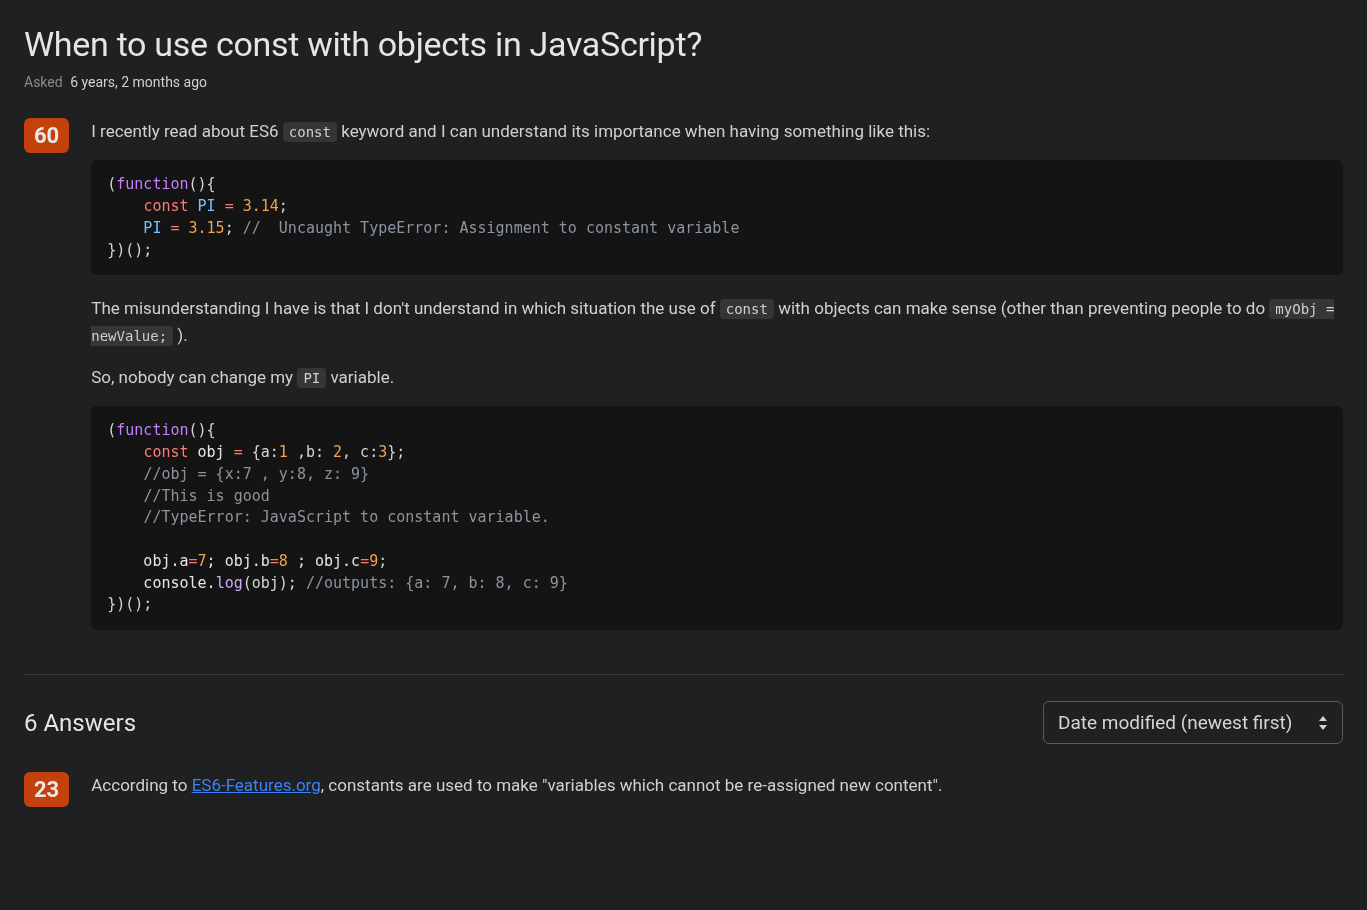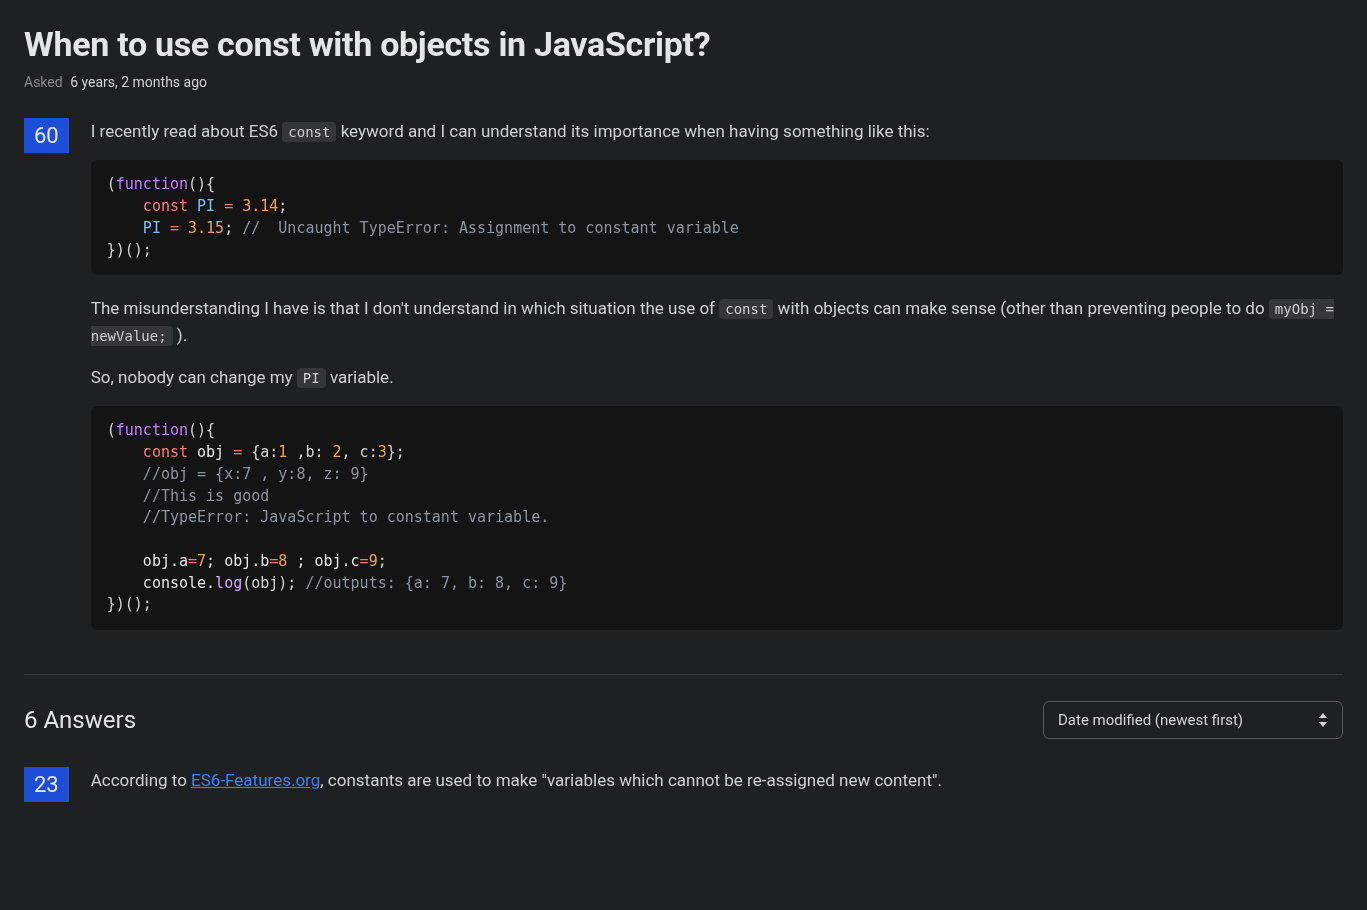--- a/index.html
+++ b/index.html
@@ -5,44 +5,44 @@
     * { margin: 0; padding: 0; box-sizing: border-box; }
     body {
       background: #1f2021;
       color: #d4d4d4;
       font-family: -apple-system, BlinkMacSystemFont, "Segoe UI", Roboto, Helvetica, Arial, sans-serif;
       padding: 24px;
       font-size: 15px;
     }
     .page-title {
       font-size: 34px;
-      font-weight: 700;
+      font-weight: 400;
       color: #e5e5e5;
       margin-bottom: 10px;
       letter-spacing: -0.3px;
     }
     .meta-row {
       font-size: 14px;
       color: #9c9c9c;
       margin-bottom: 28px;
     }
     .meta-label { color: #8a8a8a; margin-right: 4px; }
     .meta-value { color: #d0d0d0; }
     .post-row {
       display: flex;
       gap: 22px;
       margin-bottom: 24px;
     }
     .score-badge {
-      background: #1d4ed8;
+      background: #c2410c;
       color: #e8e8e8;
       font-size: 22px;
-      font-weight: 400;
+      font-weight: 700;
       padding: 5px 10px;
-      border-radius: 0;
+      border-radius: 6px;
       height: fit-content;
       min-width: 44px;
       text-align: center;
       flex-shrink: 0;
     }
     .post-body {
       flex: 1;
       color: #d0d0d0;
       font-size: 17px;
       line-height: 1.55;
@@ -88,21 +88,21 @@
     .answers-title {
       font-size: 24px;
       font-weight: 400;
       color: #e5e5e5;
     }
     .sort-select {
       background: #1f2021;
       border: 1px solid #5a5a5c;
       border-radius: 6px;
       padding: 9px 40px 9px 14px;
-      font-size: 15px;
+      font-size: 19px;
       color: #d4d4d4;
       position: relative;
       min-width: 300px;
       cursor: pointer;
       display: flex;
       align-items: center;
       justify-content: space-between;
     }
     .sort-caret {
       position: absolute;

